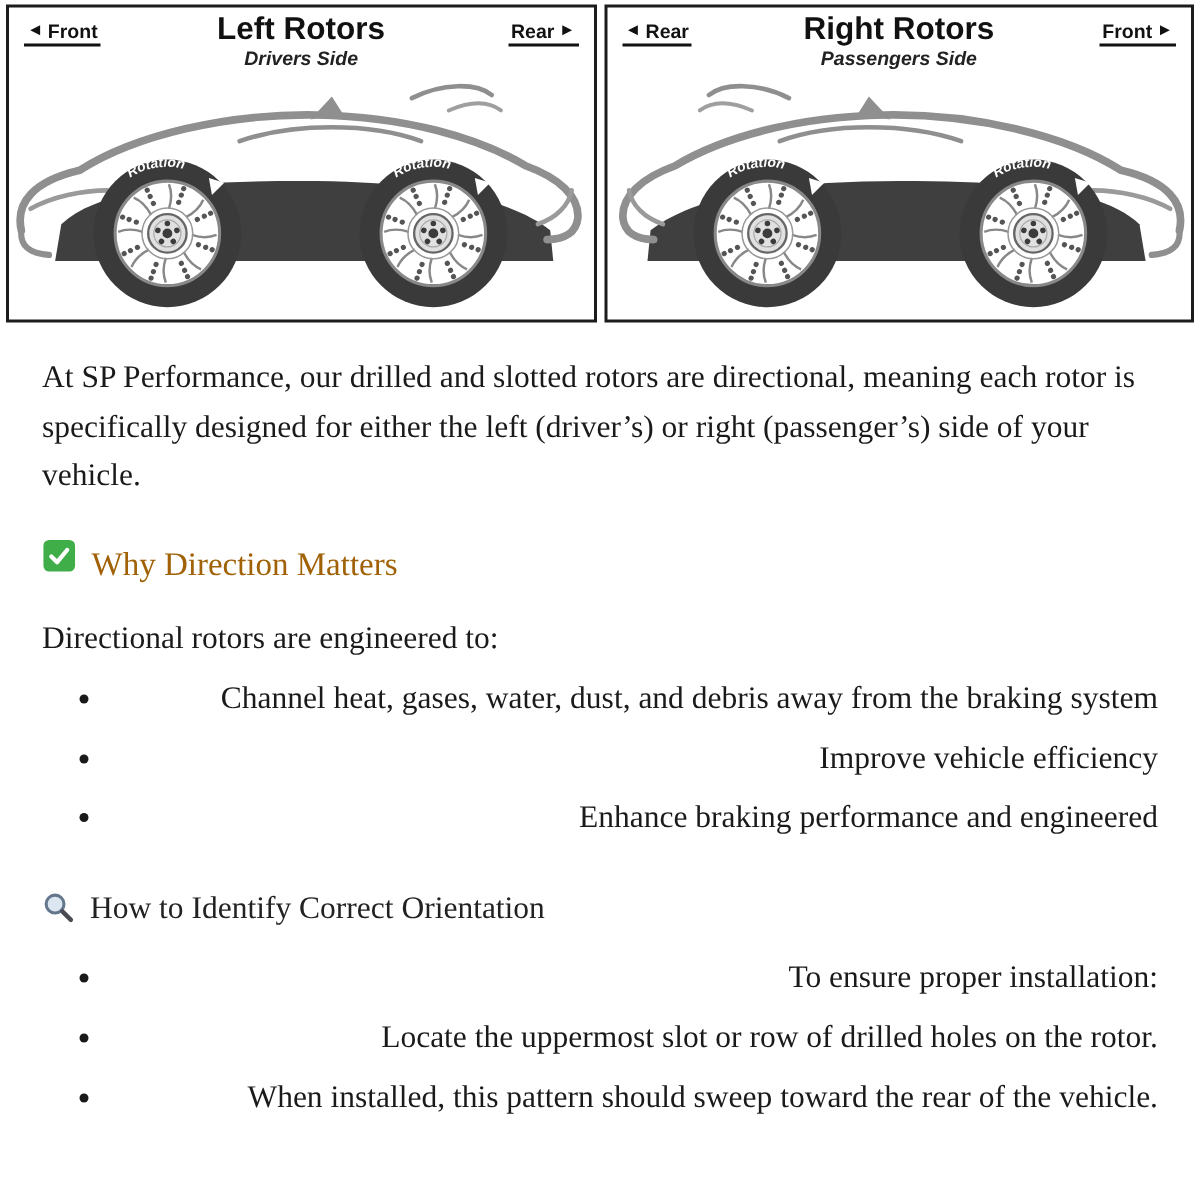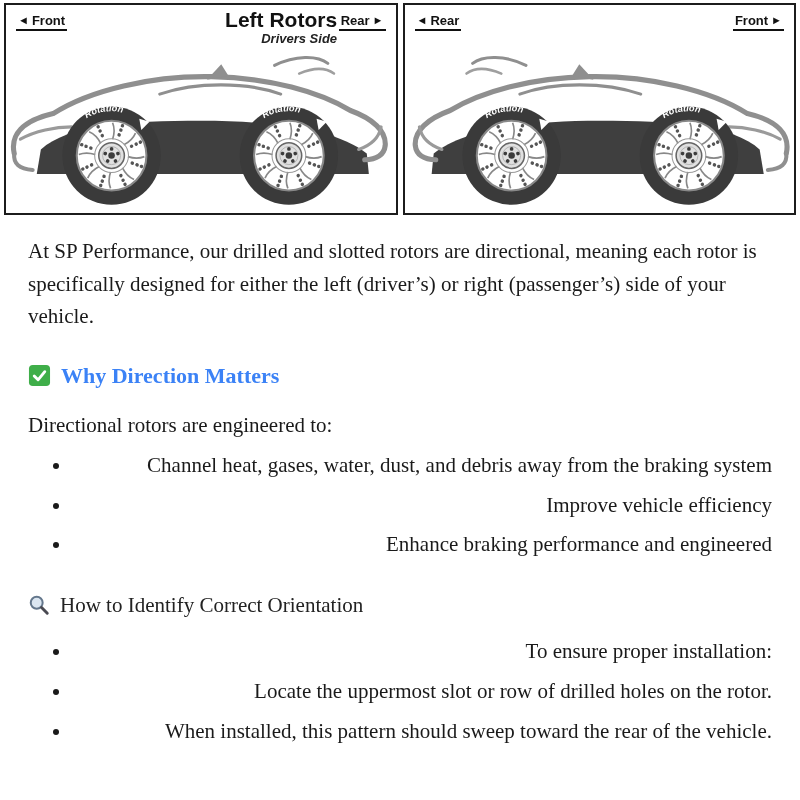--- a/index.html
+++ b/index.html
@@ -21,33 +21,33 @@
     font-family:"Liberation Sans", sans-serif;
   }
   .corner {
     font-weight:bold; font-size:13px; color:#111;
     border-bottom:2px solid #111; padding:0 2px 1px 2px;
     display:inline-flex; align-items:center; gap:3px; margin-top:2px;
   }
   .corner .arr { font-size:11px; line-height:1; }
   .titles {
     position:absolute; left:50%; transform:translateX(-50%);
-    text-align:right; top:3px; width:70%;
+    text-align:center; top:3px; width:70%;
   }
   .panel-title { font-size:21px; font-weight:bold; color:#111; line-height:1.1; }
   .panel-sub { font-size:13px; font-weight:bold; font-style:italic; color:#222; }
   .car-box { position:absolute; left:0; right:0; bottom:2px; }
   .car-box svg { display:block; width:100%; height:auto; }
 
   
   .text-col { padding:14px 24px 0 24px; font-size:21px; line-height:1.55; }
   .intro { margin:6px 0 22px 0; }
   .sec-heading {
-    display:flex; align-items:center; gap:10px;
-    font-size:22px; font-weight:bold; margin:26px 0 16px 0; color:#3b82f6;
+    display:flex; align-items:flex-start; gap:10px;
+    font-size:22px; font-weight:normal; margin:26px 0 16px 0; color:#a16207;
   }
   .sec-heading2 {
     display:flex; align-items:center; gap:10px;
     font-size:21px; font-weight:normal; margin:28px 0 14px 0; color:#222;
   }
   .lead { margin:4px 0 8px 0; }
   ul.blist { margin:6px 0 18px 0; padding-left:44px; }
   ul.blist li { margin:7px 0; padding-left:4px;text-align:right; }
   .icon-wrap { display:inline-flex; flex:none; }
 </style>
@@ -179,20 +179,24 @@
         </svg>
       </div>
     </div>
 
     <div class="panel">
       <div class="panel-header">
         <span class="corner">
           <span class="arr">◄</span>
           <span>Rear</span>
         </span>
+        <span class="titles">
+          <div class="panel-title">Right Rotors</div>
+          <div class="panel-sub">Passengers Side</div>
+        </span>
         <span class="corner">
           <span>Front</span>
           <span class="arr">►</span>
         </span>
       </div>
       <div class="car-box">
         <svg viewBox="0 0 380 158">
           <use href="#car-body" transform="translate(380,0) scale(-1,1)"></use>
           <use href="#wheel" transform="translate(104,104)"></use>
           <use href="#wheel" transform="translate(277,104)"></use>

